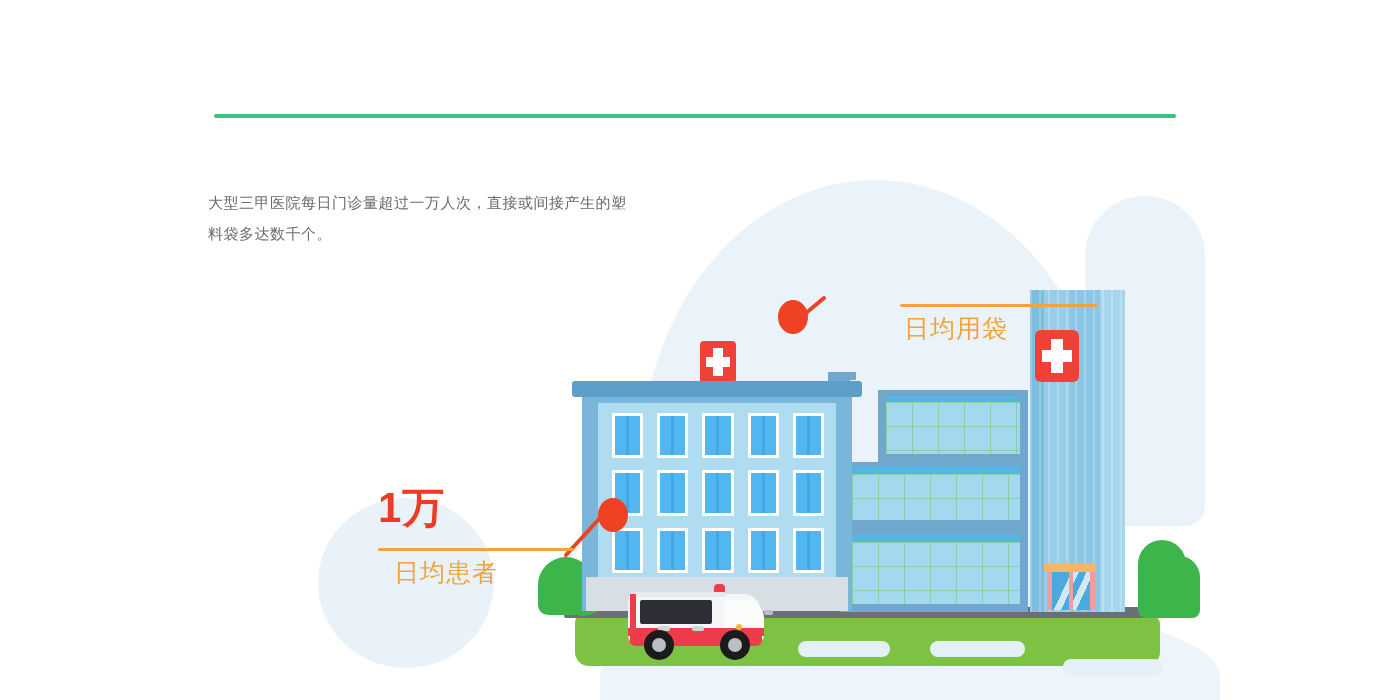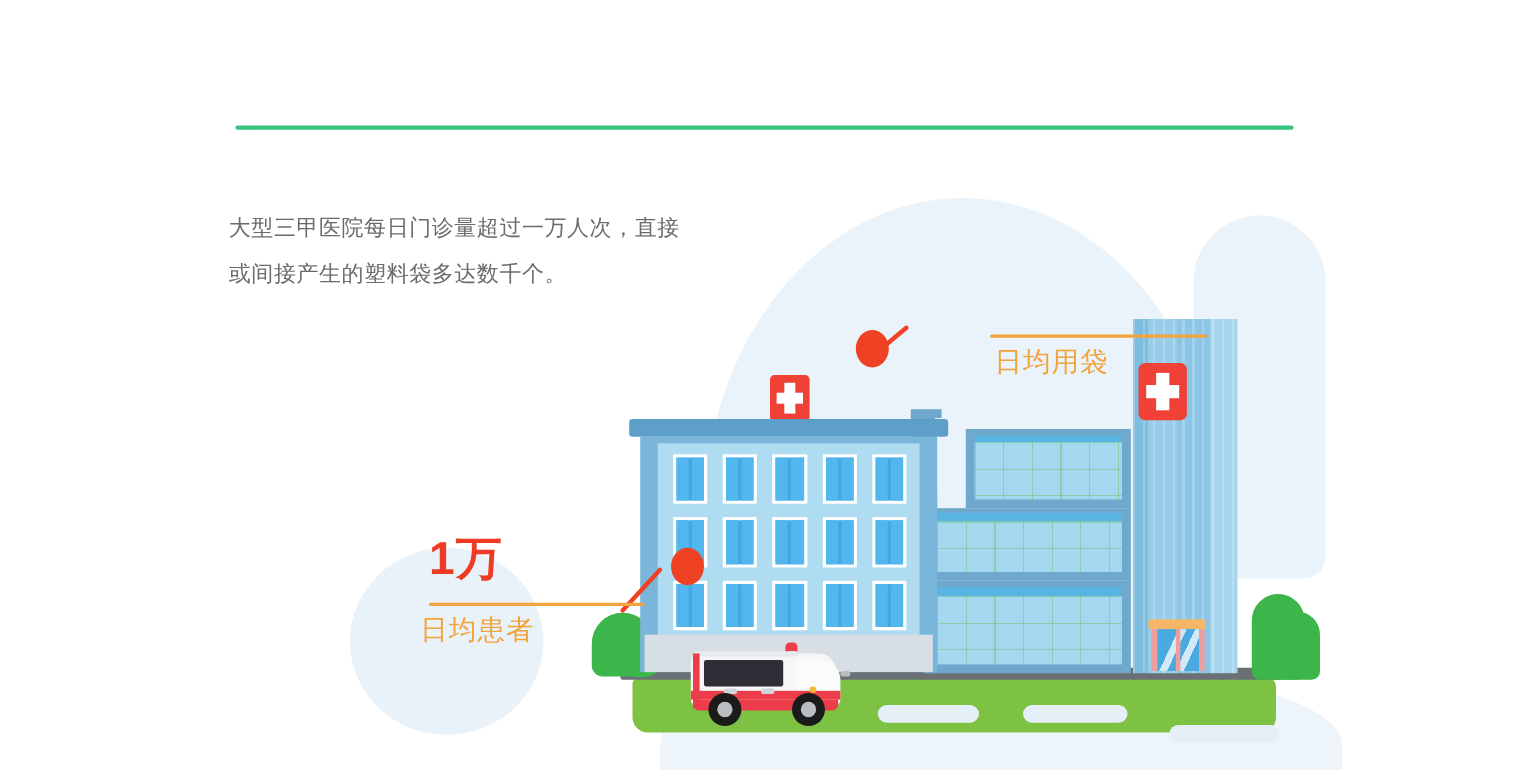--- a/index.html
+++ b/index.html
@@ -33,21 +33,21 @@
     width: 962px; height: 4px;
     background: #37c47f;
     border-radius: 2px;
   }
 
   
   .body-copy {
     position: absolute;
     left: 208px; top: 188px;
     width: 430px;
-    font-size: 20px;
+    font-size: 15px;
     line-height: 2.05;
     color: #6b6b6b;
     letter-spacing: 0.5px;
   }
 
   
   .scene {
     position: absolute;
     left: 0; top: 0;
     width: 1400px; height: 700px;
@@ -362,24 +362,24 @@
     letter-spacing: 1px;
   }
   .callout .dot {
     position: absolute;
     width: 30px; height: 34px;
     background: #ef4123;
     border-radius: 50%;
   }
 
   
-  .co-left { left: 370px; top: 480px; width: 260px; height: 120px; margin-left: 12px; }
+  .co-left { left: 370px; top: 480px; width: 260px; height: 120px; }
   .co-left .big  { left: 8px;  top: 0; }
   .co-left .rule { left: 8px;  top: 68px; width: 196px; }
-  .co-left .sub  { left: 0; top: 76px; }
+  .co-left .sub  { left: 24px; top: 76px; }
   .co-left .dot { left: 228px; top: 18px; }
 
   
   .co-right { left: 900px; top: 230px; width: 250px; height: 120px; }
   .co-right .big  { left: 8px;  top: 0; }
   .co-right .rule { left: 0;    top: 74px; width: 198px; }
   .co-right .sub  { left: 4px;  top: 82px; }
 
   .connector-svg { position: absolute; left: 0; top: 0; width: 1400px; height: 700px; pointer-events: none; }
 </style>

